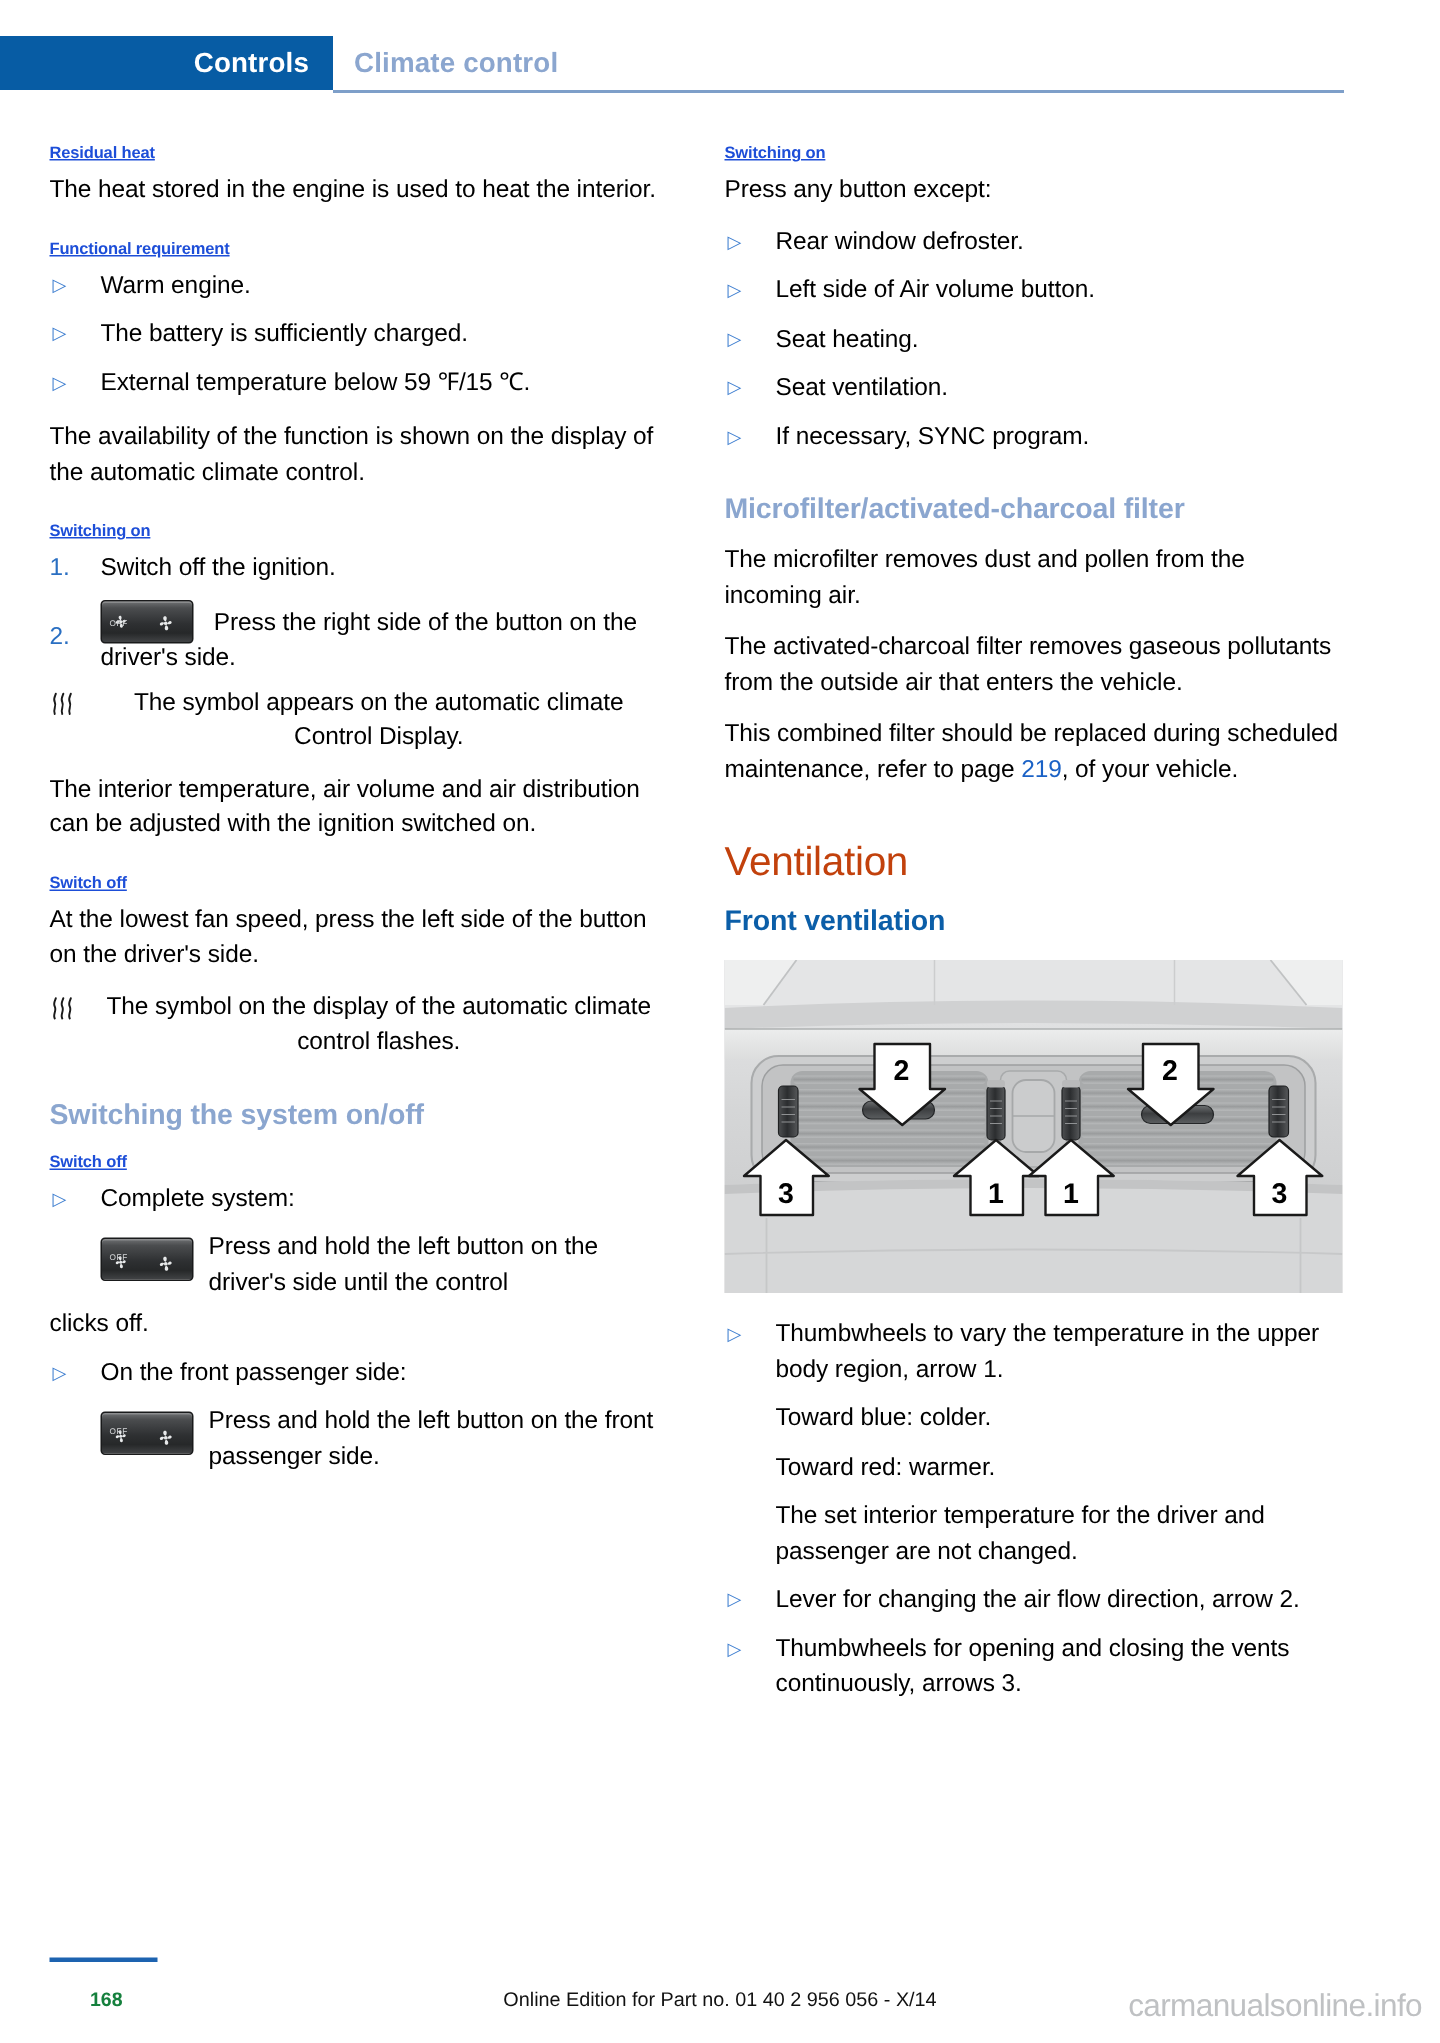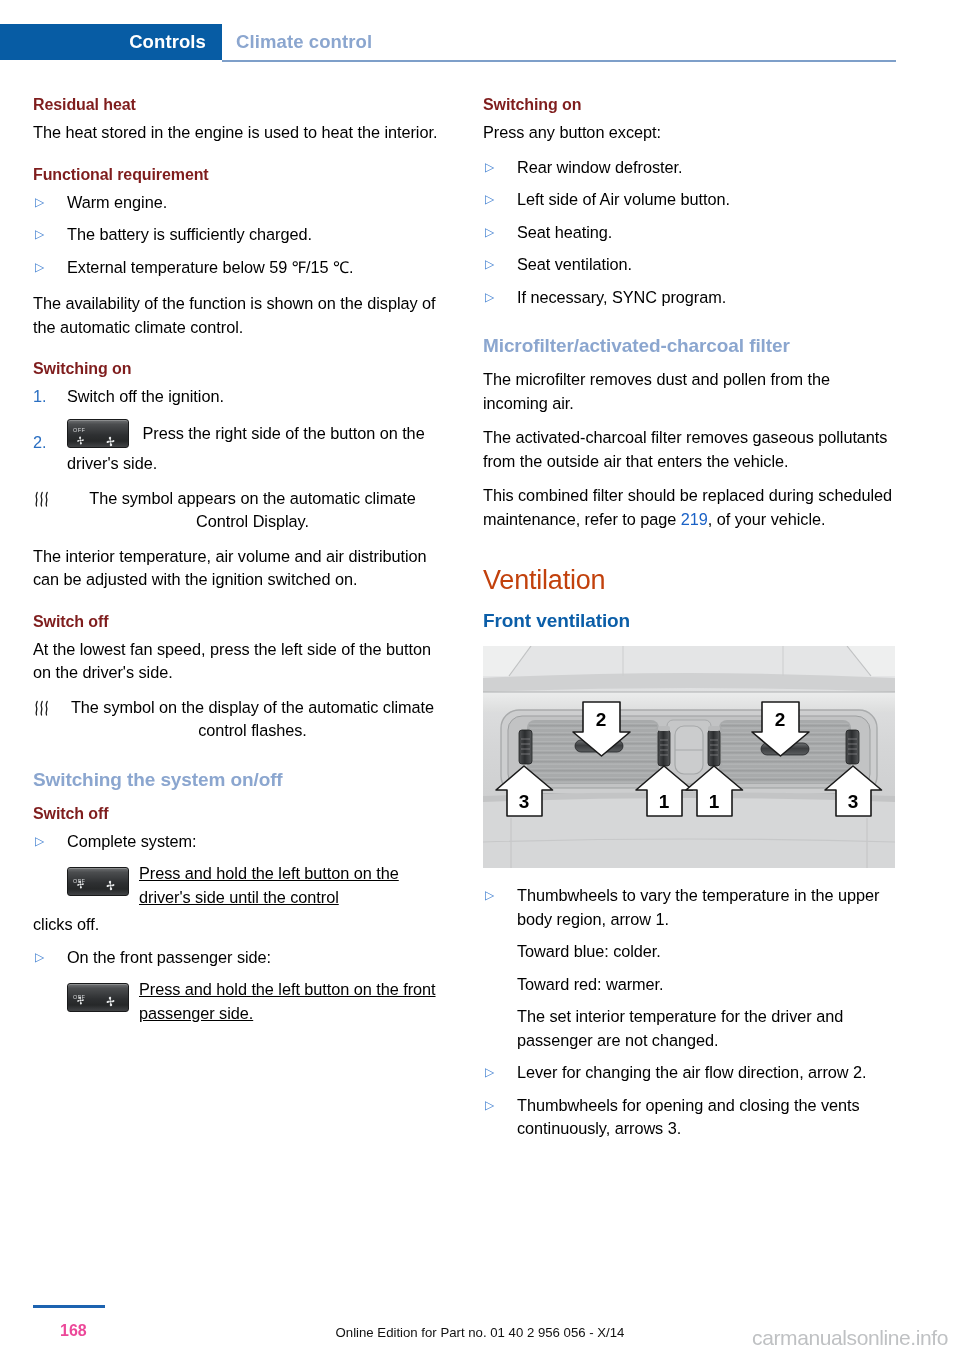--- a/index.html
+++ b/index.html
@@ -84,26 +84,27 @@
   }
   h2.h-pale-lg {
     color: #8ba6cf;
     font-size: 19px;
     font-weight: bold;
     margin-top: 26px;
     margin-bottom: 11px;
     letter-spacing: -0.1px;
   }
   h3.h-pale {
-    color: #7f1d1d;
-    font-size: 16px;
+    color: #1d4ed8;
+    font-size: 11px;
     font-weight: bold;
     margin-top: 21px;
     margin-bottom: 7px;
     letter-spacing: -0.1px;
+    text-decoration: underline;
   }
   h3.h-pale.first { margin-top: 0; }
 
   
   p.body {
     font-size: 16.3px;
     line-height: 23.5px;
     margin-bottom: 11px;
     letter-spacing: -0.05px;
   }
@@ -198,32 +199,31 @@
     left: 5px;
     bottom: 2px;
     font-size: 5.5px;
     color: #d6d8da;
     font-family: "Liberation Sans", sans-serif;
     letter-spacing: 0.4px;
   }
 
   .step-with-btn { position: relative; padding-left: 34px; margin-bottom: 9px; }
   .step-with-btn .num { position: absolute; left: 0; top: 15px; color: #2a6fc2; font-size: 16.3px; }
-  .step-with-btn .txt { font-size: 16.3px; line-height: 30px; letter-spacing: -0.05px; }
+  .step-with-btn .txt { font-size: 16.3px; line-height: 19px; letter-spacing: -0.05px; }
 
   .btn-para {
     position: relative;
     padding-left: 72px;
     margin-left: 34px;
     margin-top: 2px;
     margin-bottom: 4px;
     font-size: 16.3px;
     line-height: 23.5px;
     letter-spacing: -0.05px;
-    text-decoration: underline;
   }
   .btn-para .btn-img { position: absolute; left: 0; top: 5px; vertical-align: baseline; }
 
   
   .figure {
     width: 412px;
     height: 222px;
     margin-top: 14px;
     margin-bottom: 16px;
     background: #d9dadb;
@@ -237,23 +237,23 @@
     left: 33px;
     bottom: 54px;
     width: 72px;
     height: 3px;
     background: #1d63b0;
   }
   .footer-page {
     position: absolute;
     left: 60px;
     bottom: 22px;
-    font-size: 16px;
+    font-size: 13px;
     font-weight: bold;
-    color: #ec4899;
+    color: #15803d;
     text-align: right;
   }
   .footer-center {
     position: absolute;
     left: 0;
     bottom: 22px;
     width: 960px;
     text-align: center;
     font-size: 13.2px;
     color: #111;

